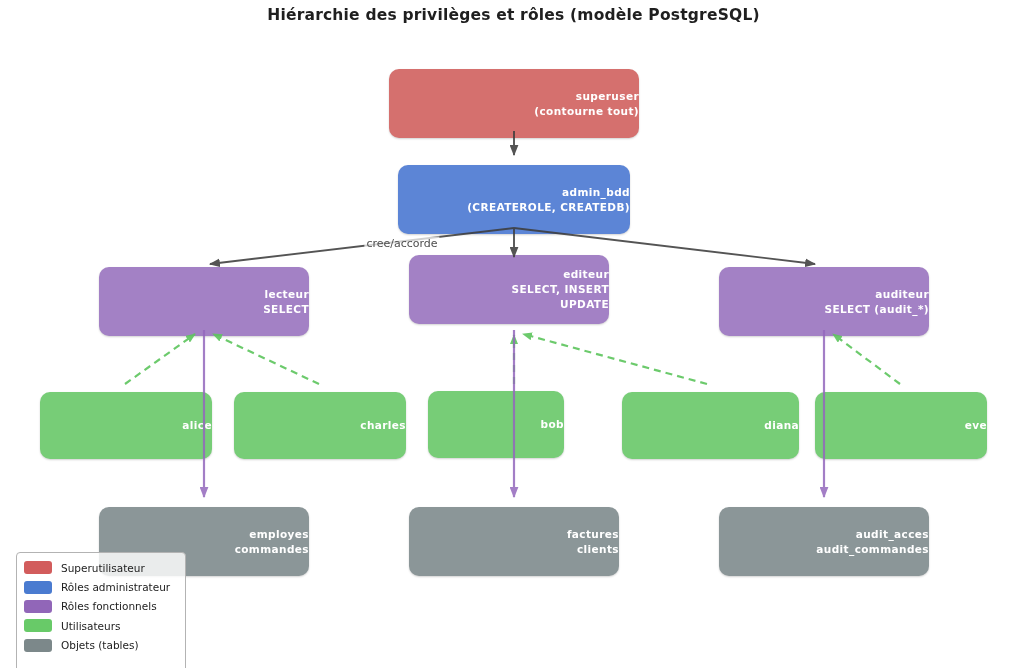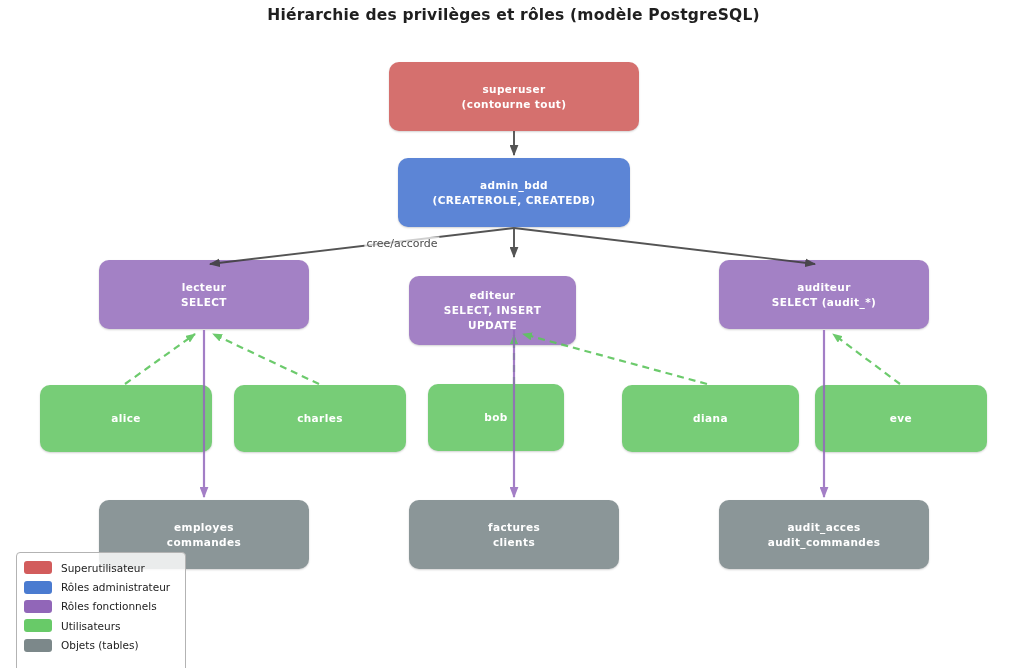--- a/index.html
+++ b/index.html
@@ -6,23 +6,24 @@
   #canvas{
     position:relative;width:1027px;height:668px;background:#ffffff;
     font-family:"DejaVu Sans","Liberation Sans",sans-serif;overflow:hidden;
   }
   .title{
     position:absolute;top:6px;left:0;width:100%;text-align:center;
     font-size:15.5px;font-weight:bold;color:#1f1f1f;letter-spacing:.2px;
   }
   .node{
     position:absolute;border-radius:10px;display:flex;flex-direction:column;
-    align-items:center;justify-content:center;color:#ffffff;font-weight:bold;
+    align-items:flex-end;justify-content:center;color:#ffffff;font-weight:bold;
     font-size:10.5px;line-height:15px;text-align:center;letter-spacing:.4px;
     box-shadow:0 1px 2px rgba(0,0,0,0.18);
+    margin-top:7px;
   }
   .superuser{background:#d5706e;}
   .admin{background:#5c85d6;}
   .role{background:#a381c5;}
   .user{background:#77cd77;}
   .table{background:#8b9698;}
   #edges{position:absolute;left:0;top:0;z-index:3;pointer-events:none;}
   .edge-label{
     position:absolute;z-index:4;transform:translate(-50%,-50%);
     font-size:11px;color:#4d4d4d;background:rgba(255,255,255,0.72);
@@ -52,21 +53,21 @@
   <div class="node admin" style="left:398px;top:158px;width:232px;height:69px">
     <span>admin_bdd</span>
     <span>(CREATEROLE, CREATEDB)</span>
   </div>
 
   <div class="node role" style="left:99px;top:260px;width:210px;height:69px">
     <span>lecteur</span>
     <span>SELECT</span>
   </div>
 
-  <div class="node role" style="left:409px;top:276px;width:167px;height:69px">
+  <div class="node role" style="left:409px;top:248px;width:200px;height:69px">
     <span>editeur</span>
     <span>SELECT, INSERT</span>
     <span>UPDATE</span>
   </div>
 
   <div class="node role" style="left:719px;top:260px;width:210px;height:69px">
     <span>auditeur</span>
     <span>SELECT (audit_*)</span>
   </div>
 

